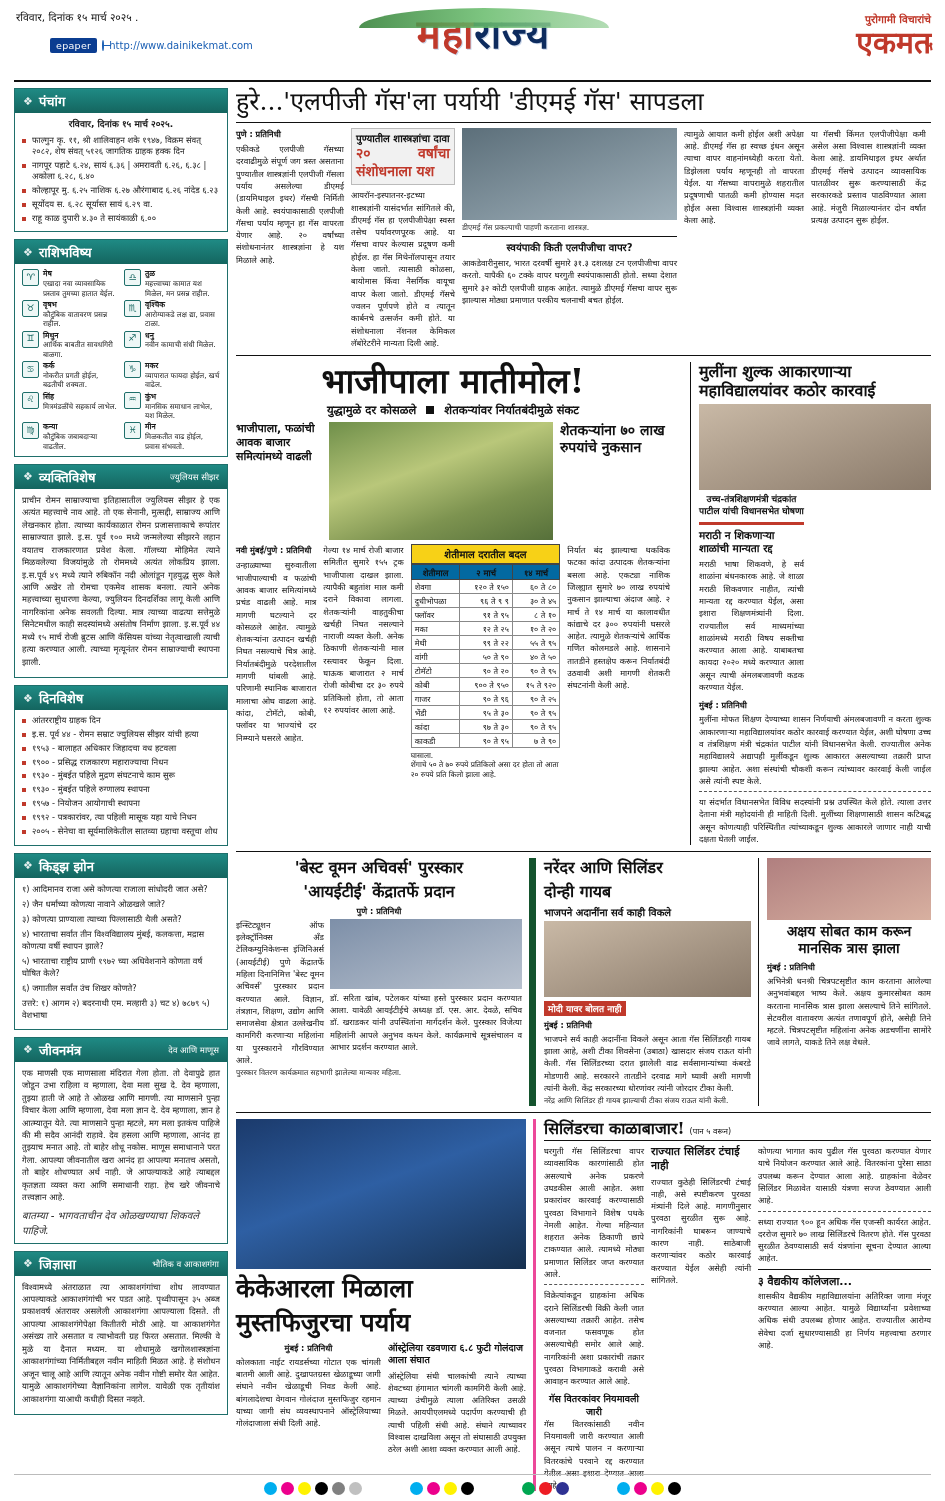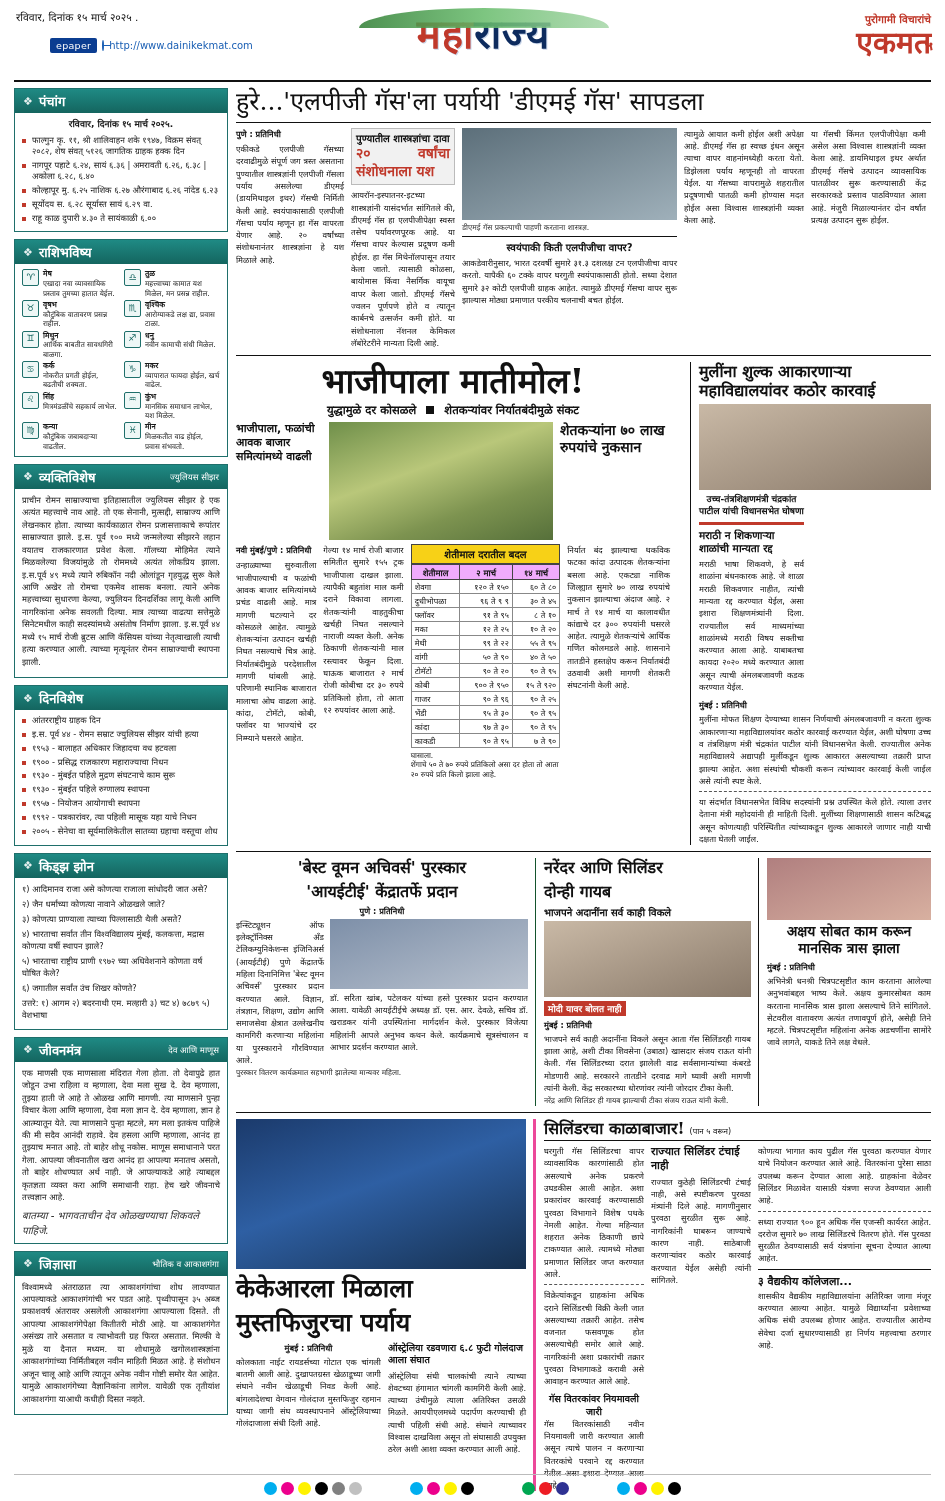--- a/index.html
+++ b/index.html
@@ -100,21 +100,21 @@
   .mega-sub .sq { display:inline-block;width:8px;height:8px;background:#111;margin:0 6px; }
 
   .sub-head {
     font-family:"DejaVu Serif","Liberation Serif",serif;
     font-size:16px; font-weight:bold; line-height:1.2; margin:0 0 4px;
   }
   .sub-head.sm { font-size:14px; }
   .sub-head.c { text-align:center; }
 
   table.rates { width:100%; border-collapse:collapse; font-size:8px; }
-  table.rates th { background:#f0abfc; border:1px solid #444; padding:1.5px 3px; font-size:8.4px;}
+  table.rates th { background:#0369a1; border:1px solid #444; padding:1.5px 3px; font-size:8.4px;}
   table.rates td { border:1px solid #888; padding:1px 3px; }
   table.rates td.n { text-align:right; }
   .rates-title { background:#f7d117; text-align:center; font-weight:bold; font-size:10px; border:1px solid #444; padding:2px; }
 
   .imgph { background:#9bb0bd; position:relative; overflow:hidden;}
   .imgph.veg { background:linear-gradient(160deg,#6f8f4a,#b9c77a 40%,#7d9350 70%,#56703a);}
   .imgph.portrait { background:linear-gradient(160deg,#c9b9a6,#8a7a6a);}
   .imgph.cricket { background:linear-gradient(160deg,#1b3a6b,#2e5fa3 45%,#16304f);}
   .imgph.group { background:linear-gradient(160deg,#7d8fa8,#b9c2cf);}
   .imgph.industry { background:linear-gradient(160deg,#5c6f7a,#9fb0ba);}
@@ -475,21 +475,21 @@
               <div class="c">या संदर्भात विधानसभेत विविध सदस्यांनी प्रश्न उपस्थित केले होते. त्याला उत्तर देताना मंत्री महोदयांनी ही माहिती दिली. मुलींच्या शिक्षणासाठी शासन कटिबद्ध असून कोणत्याही परिस्थितीत त्यांच्याकडून शुल्क आकारले जाणार नाही याची दक्षता घेतली जाईल.</div>
             </div>
           </div>
         </div>
       </div>
 
       <div class="rule"></div>
 
       <div style="display:flex;gap:8px;">
 
-        <div style="width:300px;border-right:1px solid #14532d;padding-right:7px;">
+        <div style="width:300px;border-right:7px solid #14532d;padding-right:7px;">
           <h3 class="sub-head c">'बेस्ट वूमन अचिवर्स' पुरस्कार</h3>
           <h3 class="sub-head c">'आयईटीई' केंद्रातर्फे प्रदान</h3>
           <div class="byline center">पुणे : प्रतिनिधी</div>
           <div style="display:flex;gap:6px;margin-top:3px;">
             <div class="c" style="width:88px;">इन्स्टिट्यूशन ऑफ इलेक्ट्रॉनिक्स अँड टेलिकम्युनिकेशन्स इंजिनिअर्स (आयईटीई) पुणे केंद्रातर्फे महिला दिनानिमित्त 'बेस्ट वूमन अचिवर्स' पुरस्कार प्रदान करण्यात आले. विज्ञान, तंत्रज्ञान, शिक्षण, उद्योग आणि समाजसेवा क्षेत्रात उल्लेखनीय कामगिरी करणाऱ्या महिलांना या पुरस्काराने गौरविण्यात आले.</div>
             <div style="flex:1">
               <div class="imgph group" style="height:70px;"></div>
               <div class="c" style="margin-top:3px;">डॉ. सरिता खांब, पटेलकर यांच्या हस्ते पुरस्कार प्रदान करण्यात आला. यावेळी आयईटीईचे अध्यक्ष डॉ. एस. आर. देवळे, सचिव डॉ. खराडकर यांनी उपस्थितांना मार्गदर्शन केले. पुरस्कार विजेत्या महिलांनी आपले अनुभव कथन केले. कार्यक्रमाचे सूत्रसंचालन व आभार प्रदर्शन करण्यात आले.</div>
             </div>
           </div>

